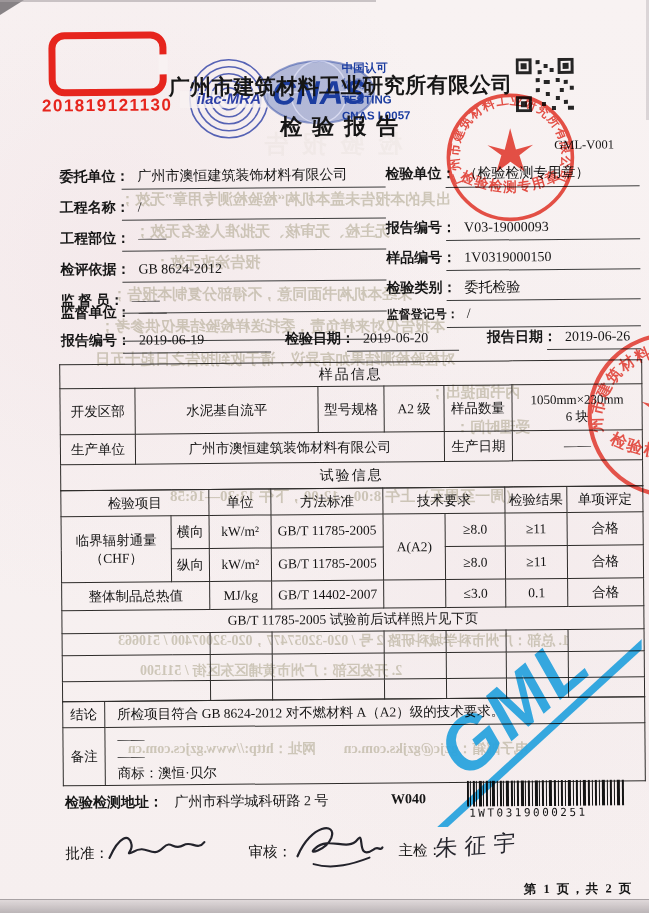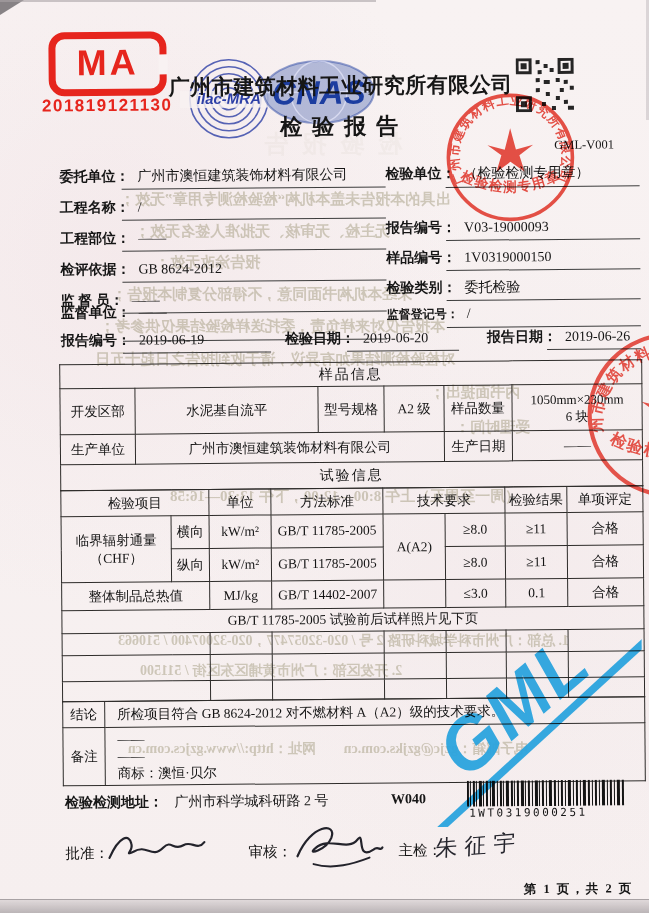--- a/index.html
+++ b/index.html
@@ -84,21 +84,20 @@
     <div class="bleed" style="left:455px;top:418px;font-size:15px">受理时间：</div>
     <div class="bleed" style="left:170px;top:487px;font-size:15px">（周一至周五）上午 8:00—12:00，下午 13:30—16:58</div>
     <div class="bleed" style="left:118px;top:632px;font-size:14px">1. 总部：广州市科学城科研路 2 号 / 020-32057477，020-32007400 / 510663</div>
     <div class="bleed" style="left:140px;top:662px;font-size:14px">2. 开发区部：广州市黄埔区东区街 / 511500</div>
     <div class="bleed" style="left:128px;top:740px;font-size:14px">电子邮箱：gzjc@gzjks.com.cn　　网址：http://www.gzjcs.com.cn</div>
   </div>
 
   <div class="content">
 
     <div class="cma-box">
-      <div class="cma-ma">MA</div>
       <div class="cma-notch"></div>
     </div>
     <div class="cma-num">201819121130</div>
 
     <svg class="ilac" width="98" height="86" viewBox="0 0 98 86">
       <g stroke="#2d3fa6" fill="none" stroke-width="1.6" opacity=".8">
         <circle cx="49" cy="43" r="39"></circle>
           <circle cx="49" cy="43" r="32"></circle>
           <circle cx="49" cy="43" r="25"></circle>
         <circle cx="49" cy="43" r="18"></circle>
@@ -110,20 +109,26 @@
     </svg>
 
     <svg class="cnas" width="116" height="68" viewBox="0 0 116 68">
       <ellipse cx="58" cy="34" rx="55" ry="31" fill="#3553a8" opacity=".35"></ellipse>
       <ellipse cx="58" cy="34" rx="55" ry="31" fill="none" stroke="#2d4aa6" stroke-width="2" opacity=".5"></ellipse>
       <ellipse cx="58" cy="34" rx="28" ry="31" fill="none" stroke="#eef" stroke-width="1.4" opacity=".6"></ellipse>
       <line x1="4" y1="34" x2="112" y2="34" stroke="#eef" stroke-width="1.4" opacity=".6"></line>
       <text x="58" y="46" text-anchor="middle" font-size="33" font-weight="900" font-style="italic" fill="#1c3da0" font-family="Liberation Sans,sans-serif">CNAS</text>
     </svg>
 
+    <div class="cnas-cert">
+      <div>中国认可</div>
+      <div style="opacity:.55">检测</div>
+      <div>TESTING</div>
+      <div>CNAS L0057</div>
+    </div>
 
     <div class="org-title">广州市建筑材料工业研究所有限公司</div>
     <div class="report-title">检验报告</div>
 
     <svg class="qr" width="60" height="54" viewBox="0 0 60 54" fill="#141414" opacity=".92">
       <rect x="0" y="0" width="16" height="16"></rect>
         <rect x="3" y="3" width="10" height="10" fill="#f8f2f2"></rect>
         <rect x="5" y="5" width="6" height="6"></rect>
       <rect x="42" y="0" width="16" height="16"></rect>
         <rect x="45" y="3" width="10" height="10" fill="#f8f2f2"></rect>

